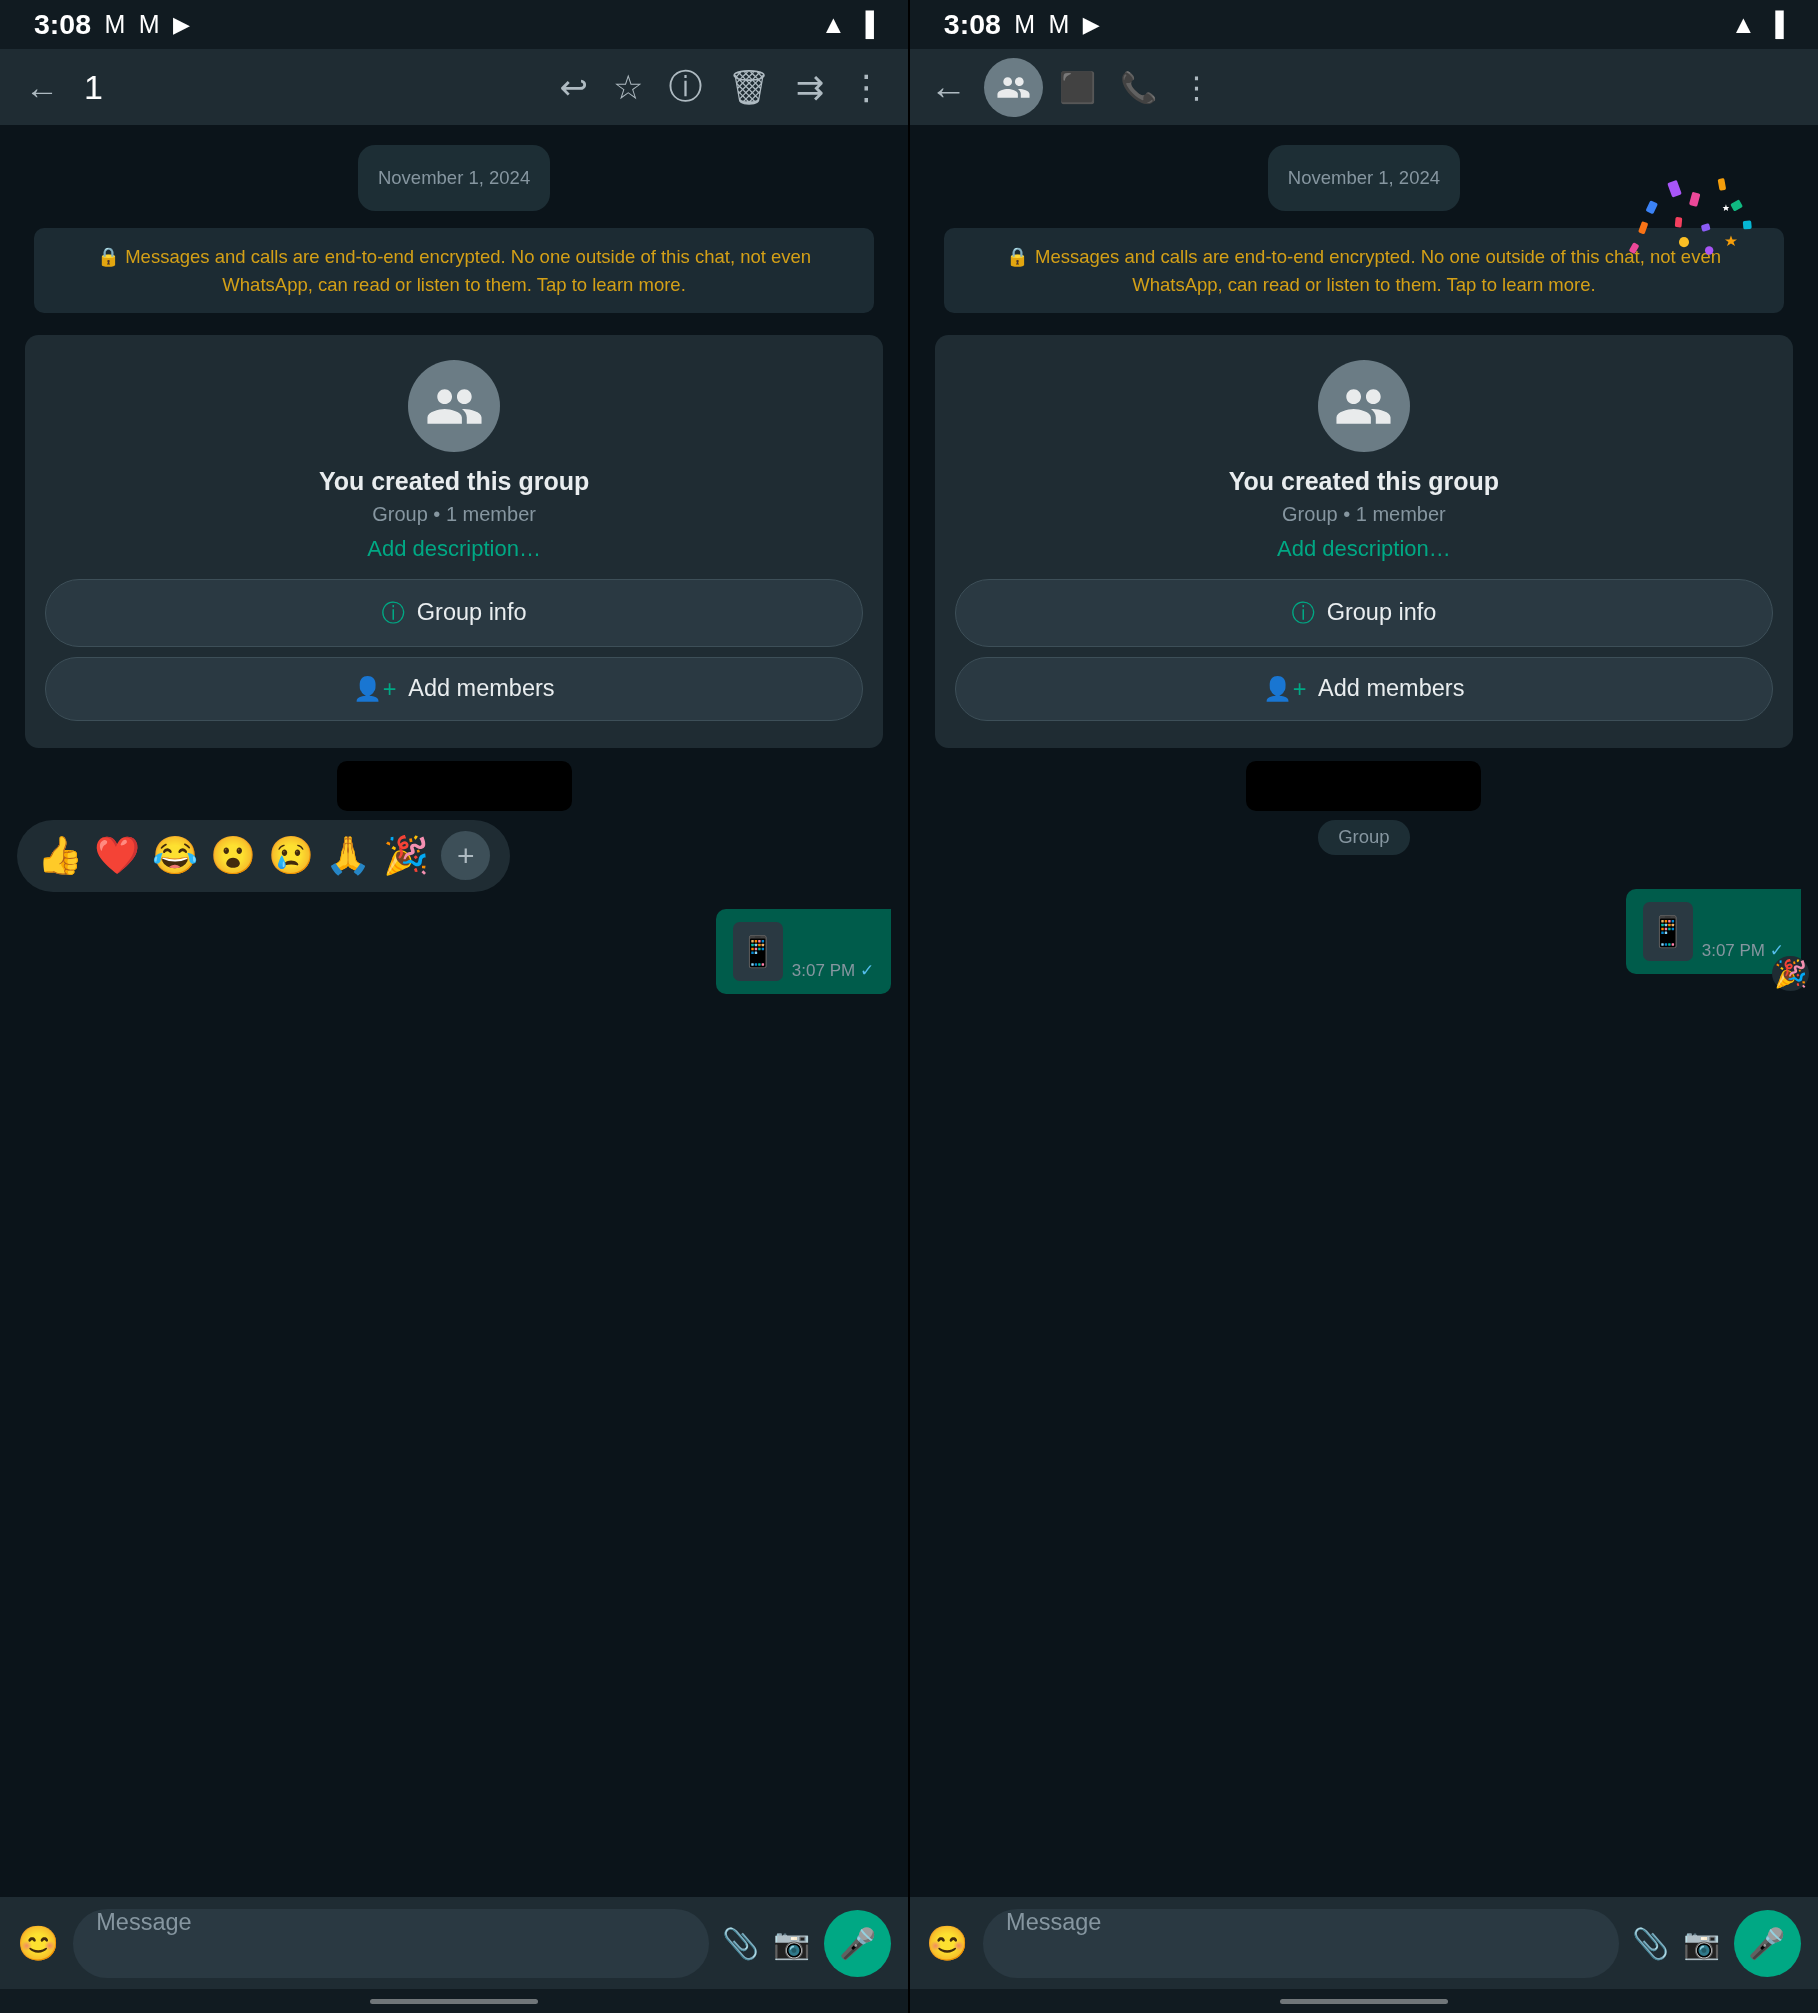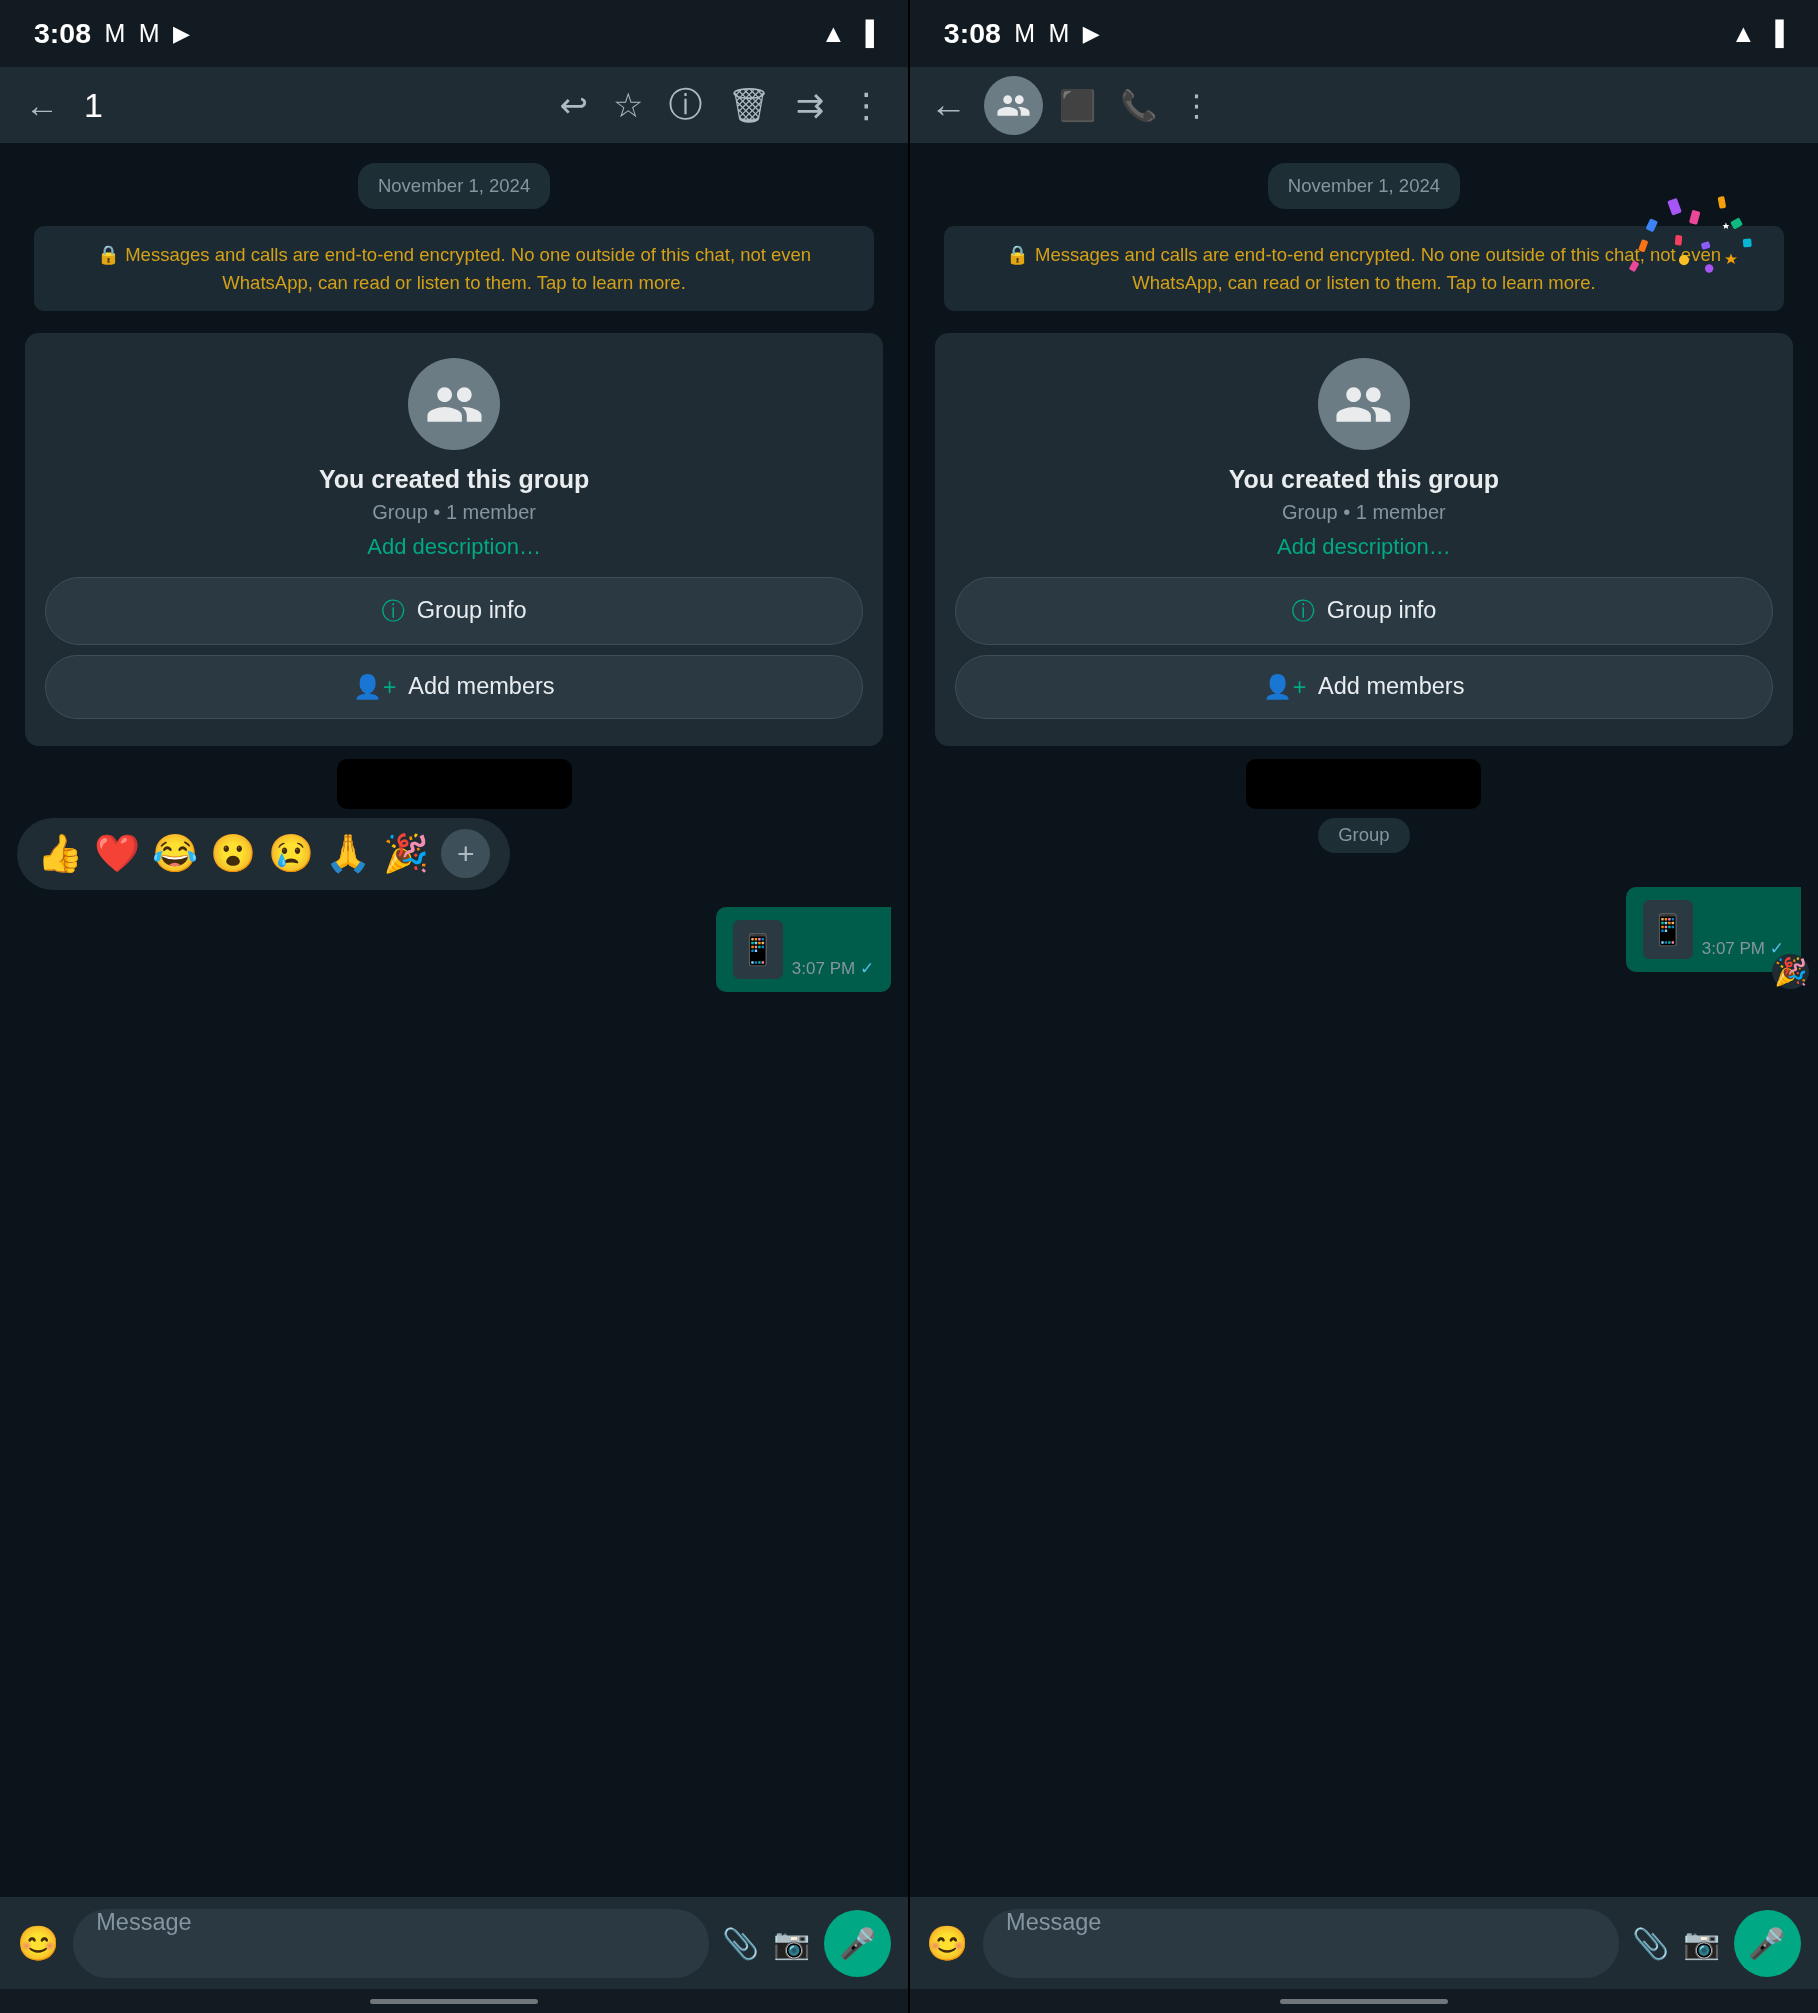--- a/index.html
+++ b/index.html
@@ -17,21 +17,21 @@
       height: 2014px;
       background: #111b21;
       display: flex;
       flex-direction: column;
       position: relative;
       overflow: hidden;
     }
 
     
     .status-bar {
-      height: 67px;
+      height: 49px;
       background: #111b21;
       display: flex;
       align-items: center;
       justify-content: space-between;
       padding: 0 34px;
       flex-shrink: 0;
     }
     .status-bar-left {
       display: flex;
       align-items: center;
@@ -130,21 +130,21 @@
       flex-direction: column;
     }
 
     
     .date-chip {
       text-align: center;
       margin: 20px auto 8.4px;
       background: #1d2e35;
       color: #8696a0;
       font-size: 18.5px;
-      padding: 12px 20px;
+      padding: 22px 20px;
       border-radius: 17px;
       width: fit-content;
       z-index: 1;
     }
 
     .encrypt-notice {
       background: #1c2b33;
       border-radius: 10px;
       padding: 15px 23.5px;
       margin: 8.4px 34px;

